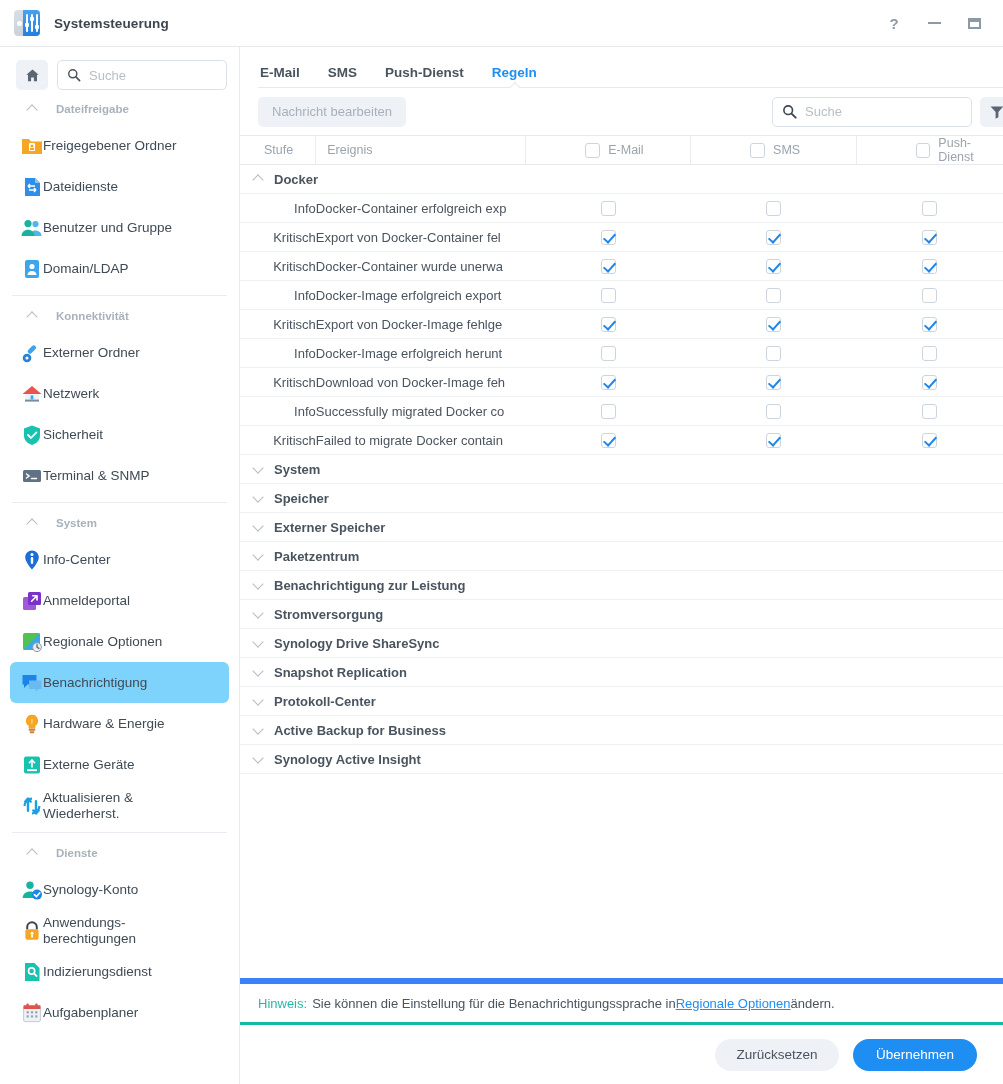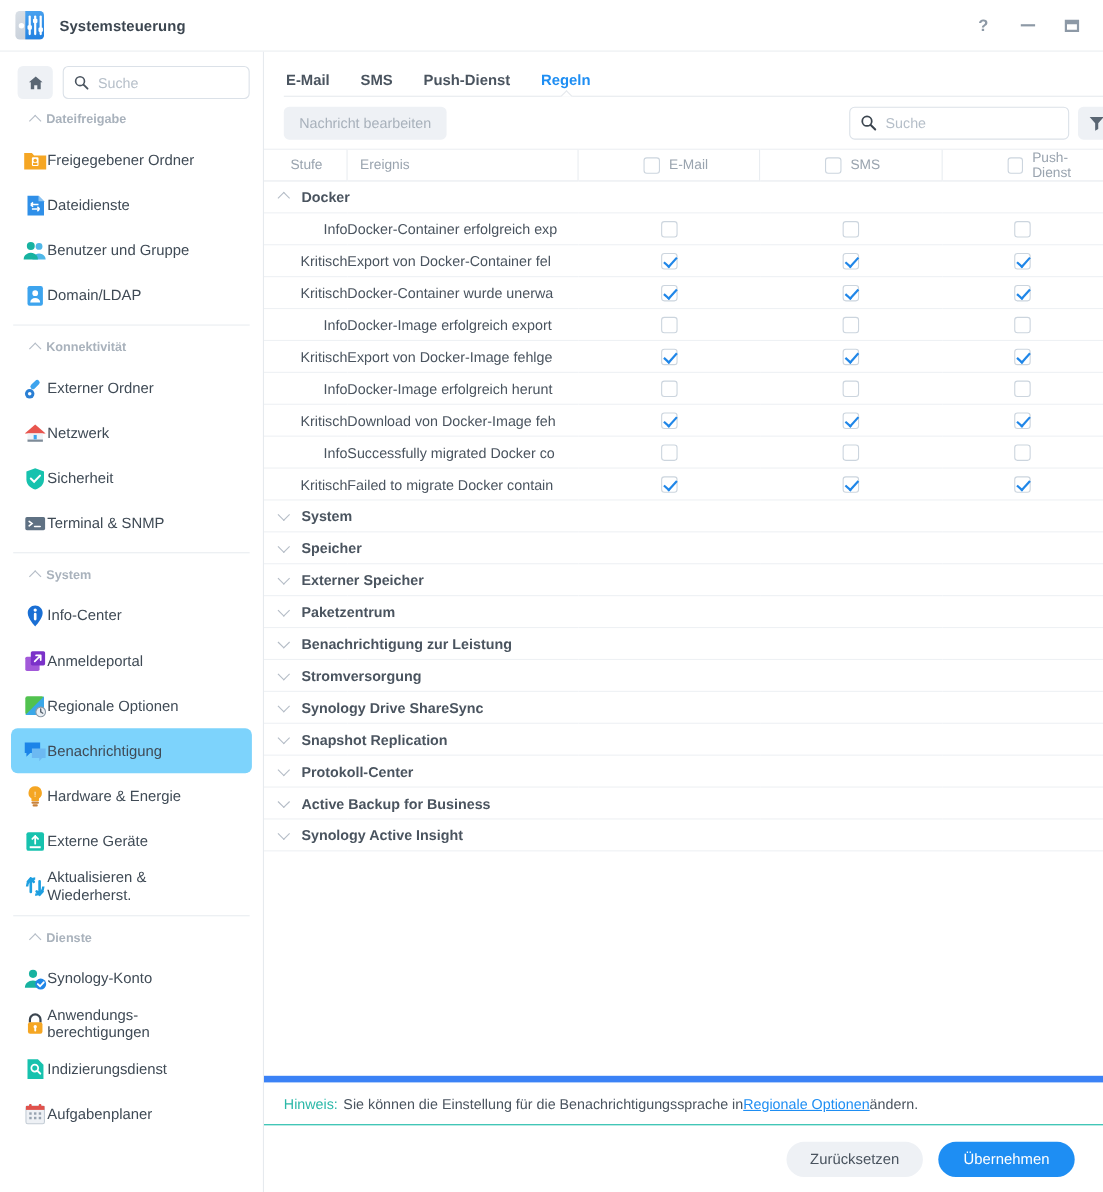--- a/index.html
+++ b/index.html
@@ -95,21 +95,21 @@
     height: 30px;
     border: 1px solid #dbe1e8;
     border-radius: 5px;
     display: flex; align-items: center;
     gap: 8px; padding: 0 9px;
     background: #fff;
   }
   .srch-text { font-size: 13px; color: #b6bfc9; }
 
   .sb-group-header {
-    display: flex; align-items: center; gap: 4px;
+    display: flex; align-items: center; gap: 18px;
     padding: 0 0 0 27px;
     height: 32px;
     font-size: 11.5px;
     font-weight: bold;
     color: #a9b2bc;
   }
   .sb-divider { height: 1px; background: #e9edf1; margin: 6px 12px 4px 12px; }
 
   .sb-item {
     display: flex; align-items: center; 
@@ -257,21 +257,21 @@
     border-top: 6px solid #3b82f6;
     height: 44px;
     display: flex; align-items: center;
     padding-left: 18px;
     font-size: 13px;
     color: #4a545f;
   }
   #hint-label { color: #2cb8a8; margin-right: 5px; }
   #hint-link { color: #1e8ef3; text-decoration: underline; }
   #btn-bar {
-    border-top: 1px solid #14b8a6;
+    border-top: 3px solid #14b8a6;
     height: 62px;
     display: flex; align-items: center; justify-content: flex-end;
     gap: 14px;
     padding-right: 26px;
   }
   .btn {
     height: 32px; min-width: 124px;
     border-radius: 16px;
     display: flex; align-items: center; justify-content: center;
     font-size: 13.5px;

